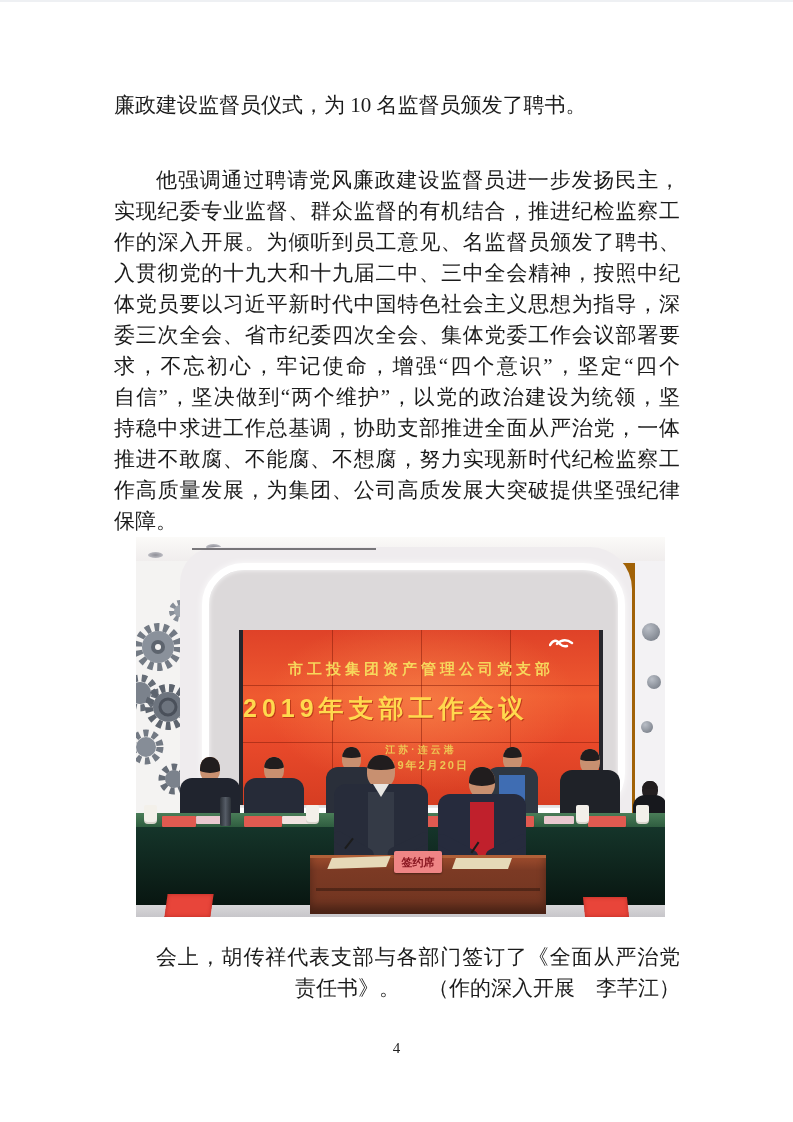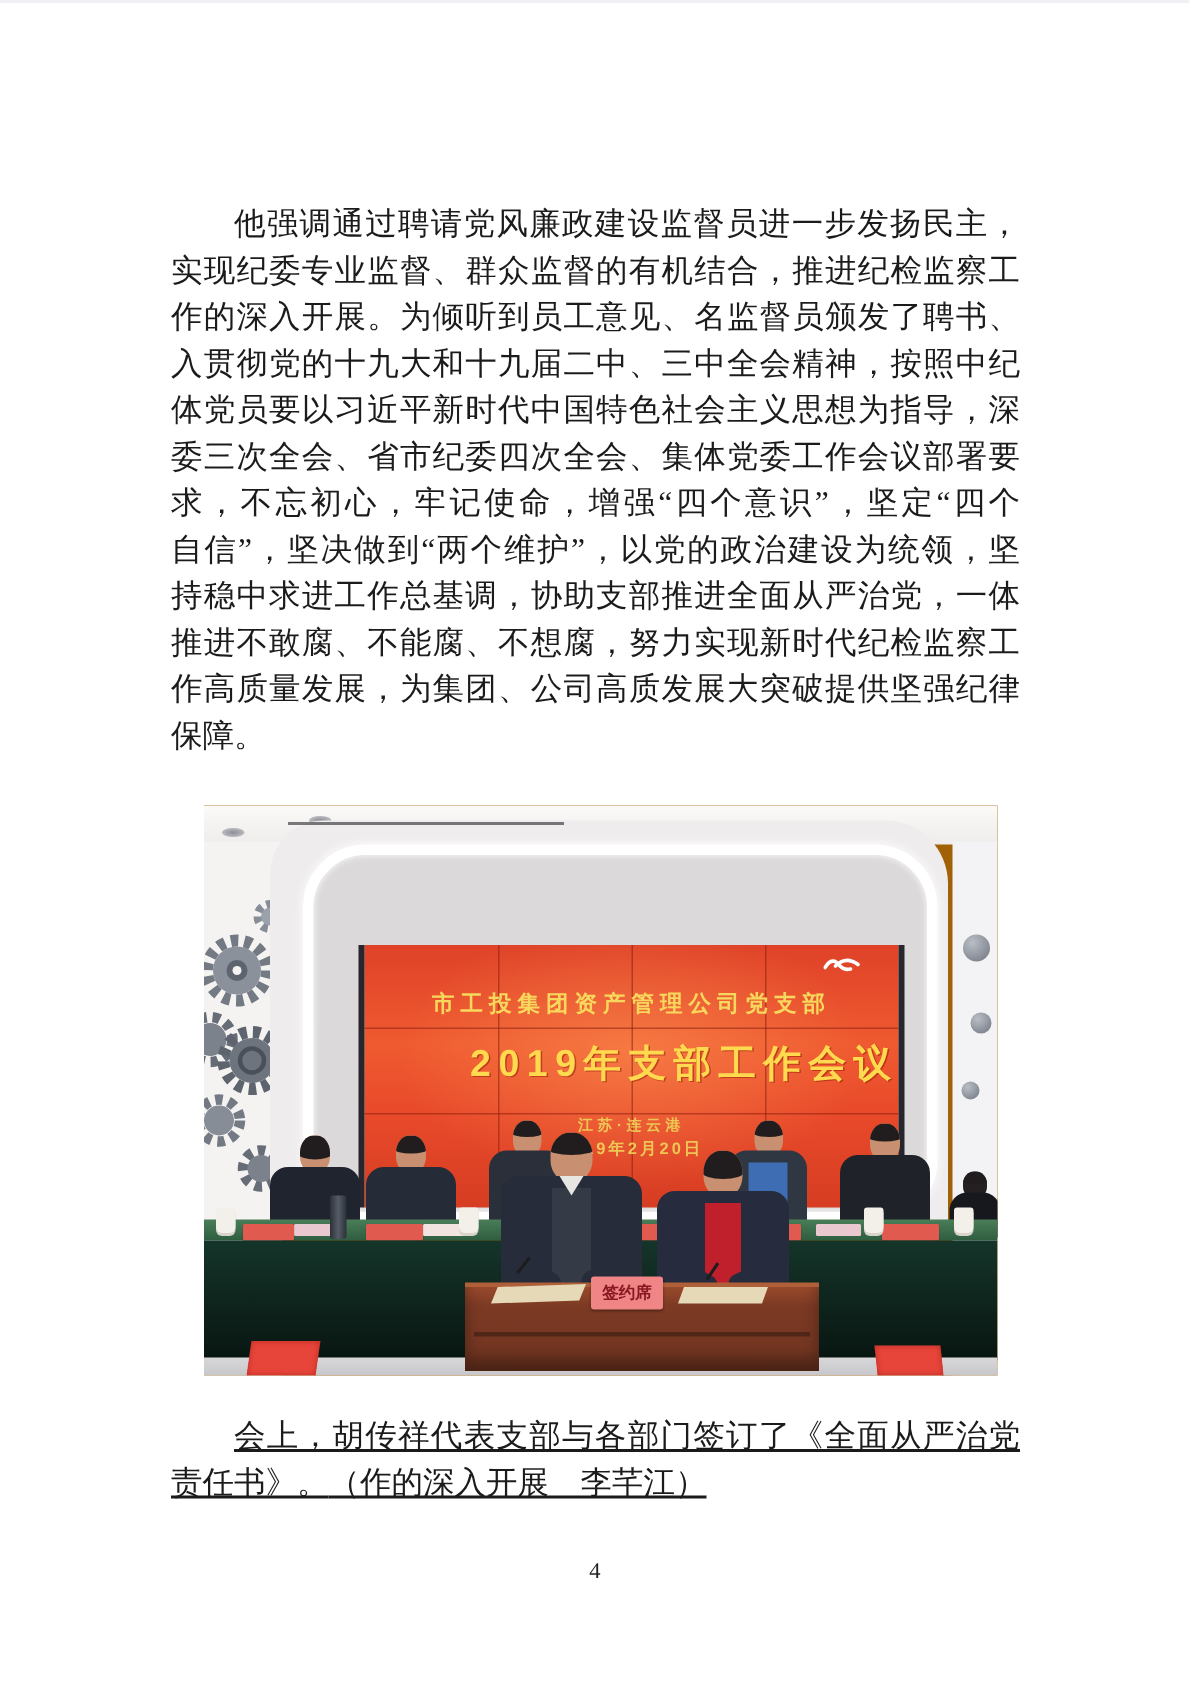--- a/index.html
+++ b/index.html
@@ -3,27 +3,27 @@
 <meta charset="utf-8">
 <title>Document</title>
 <style>
   html,body{margin:0;padding:0;background:#fff;}
   .page{position:relative;width:793px;height:1122px;background:#ffffff;overflow:hidden;
         font-family:"Liberation Serif","DejaVu Serif",serif;color:#1b1b1b;}
   .page-topline{position:absolute;top:0;left:0;right:0;height:2px;background:#eef0f3;}
 
   
   .textcol{position:absolute;left:114px;top:90px;width:566px;font-size:21px;line-height:31px;}
-  .textcol2{position:absolute;left:114px;top:942px;width:566px;font-size:21px;line-height:31px;text-decoration:underline;}
+  .textcol2{position:absolute;left:114px;top:942px;width:566px;font-size:21px;line-height:31px;}
   .nline{height:31px;white-space:nowrap;}
   .jline{height:31px;text-align:justify;text-align-last:justify;}
   #para2 .jline:first-child{text-indent:2em;margin-top:44px;}
   #para2 .jline:last-child{text-align:justify;text-align-last:left;}
   .cap-line1{height:31px;text-indent:2em;text-align:justify;text-align-last:justify;}
-  .cap-line2{height:31px;display:flex;justify-content:flex-start;}
+  .cap-line2{height:31px;display:flex;justify-content:flex-end;gap:28px;}
   .pageno{position:absolute;top:1040px;left:0;width:100%;text-align:center;font-size:15px;color:#222;}
 
   
   .photo{position:absolute;left:136px;top:537px;width:529px;height:380px;overflow:hidden;background:#a16207;}
   .ph-ceiling{position:absolute;left:0;top:0;width:100%;height:26px;background:linear-gradient(#fbfaf8,#efecec);}
   .clight{position:absolute;width:15px;height:6px;border-radius:50%;background:radial-gradient(#8e8e96,#cdcdd3);}
   .cl1{left:12px;top:15px;} .cl2{left:70px;top:7px;}
   .ph-wall-left{position:absolute;left:0;top:24px;width:52px;bottom:0;background:#f4f3f2;}
   .ph-wall-right{position:absolute;right:0;top:24px;width:30px;bottom:0;background:#f3f2f4;}
   .sphere{position:absolute;border-radius:50%;background:radial-gradient(circle at 35% 30%,#b9bec6,#6f757f);}
@@ -41,21 +41,21 @@
           background:linear-gradient(180deg,#df4228 0%,#ef5a30 38%,#e8492a 65%,#d63d22 100%);
           border-left:4px solid #26262c;border-right:4px solid #26262c;}
   .screen::before{content:'';position:absolute;inset:0;
           background:radial-gradient(ellipse at 50% 42%,rgba(255,160,90,.45),transparent 62%);}
   .vgrid{position:absolute;top:0;bottom:0;width:1px;background:rgba(130,25,8,.5);}
   .vg1{left:25%;} .vg2{left:50%;} .vg3{left:75%;}
   .hgrid{position:absolute;left:0;right:0;height:1px;background:rgba(130,25,8,.5);}
   .hg1{top:55px;} .hg2{top:112px;}
   .scr-org{position:absolute;top:30px;left:0;width:100%;text-align:center;color:#f7d75c;
            font-family:"Liberation Sans","DejaVu Sans",sans-serif;font-weight:bold;font-size:15px;letter-spacing:4px;}
-  .scr-title{position:absolute;top:62px;left:0;width:100%;text-align:right;color:#ffd94e;
+  .scr-title{position:absolute;top:62px;left:0;width:100%;text-align:left;color:#ffd94e;
            font-family:"Liberation Sans","DejaVu Sans",sans-serif;font-weight:bold;font-size:25px;letter-spacing:5px;
            text-shadow:1px 1px 0 rgba(140,20,0,.5);}
   .scr-loc{position:absolute;top:113px;left:0;width:100%;text-align:center;color:#eec654;
            font-family:"Liberation Sans","DejaVu Sans",sans-serif;font-weight:bold;font-size:10px;letter-spacing:3px;}
   .scr-date{position:absolute;top:128px;left:0;width:100%;text-align:center;color:#eec654;
            font-family:"Liberation Sans","DejaVu Sans",sans-serif;font-weight:bold;font-size:11px;letter-spacing:2px;}
   .dove{position:absolute;top:6px;right:24px;width:26px;height:14px;}
 
   
   .att,.signer{position:absolute;}
@@ -115,20 +115,21 @@
         color:#8a1822;font-size:11px;line-height:22px;text-align:center;font-weight:bold;
         box-shadow:0 1px 2px rgba(0,0,0,.4);}
 </style>
 </head>
 <body>
 
 <div class="page">
   <div class="page-topline"></div>
 
   <div class="textcol">
+    <div class="nline">廉政建设监督员仪式，为 10 名监督员颁发了聘书。</div>
     <div id="para2">
         <div class="jline">他强调通过聘请党风廉政建设监督员进一步发扬民主，</div>
         <div class="jline">实现纪委专业监督、群众监督的有机结合，推进纪检监察工</div>
         <div class="jline">作的深入开展。为倾听到员工意见、名监督员颁发了聘书、</div>
         <div class="jline">入贯彻党的十九大和十九届二中、三中全会精神，按照中纪</div>
         <div class="jline">体党员要以习近平新时代中国特色社会主义思想为指导，深</div>
         <div class="jline">委三次全会、省市纪委四次全会、集体党委工作会议部署要</div>
         <div class="jline">求，不忘初心，牢记使命，增强“四个意识”，坚定“四个</div>
         <div class="jline">自信”，坚决做到“两个维护”，以党的政治建设为统领，坚</div>
         <div class="jline">持稳中求进工作总基调，协助支部推进全面从严治党，一体</div>

